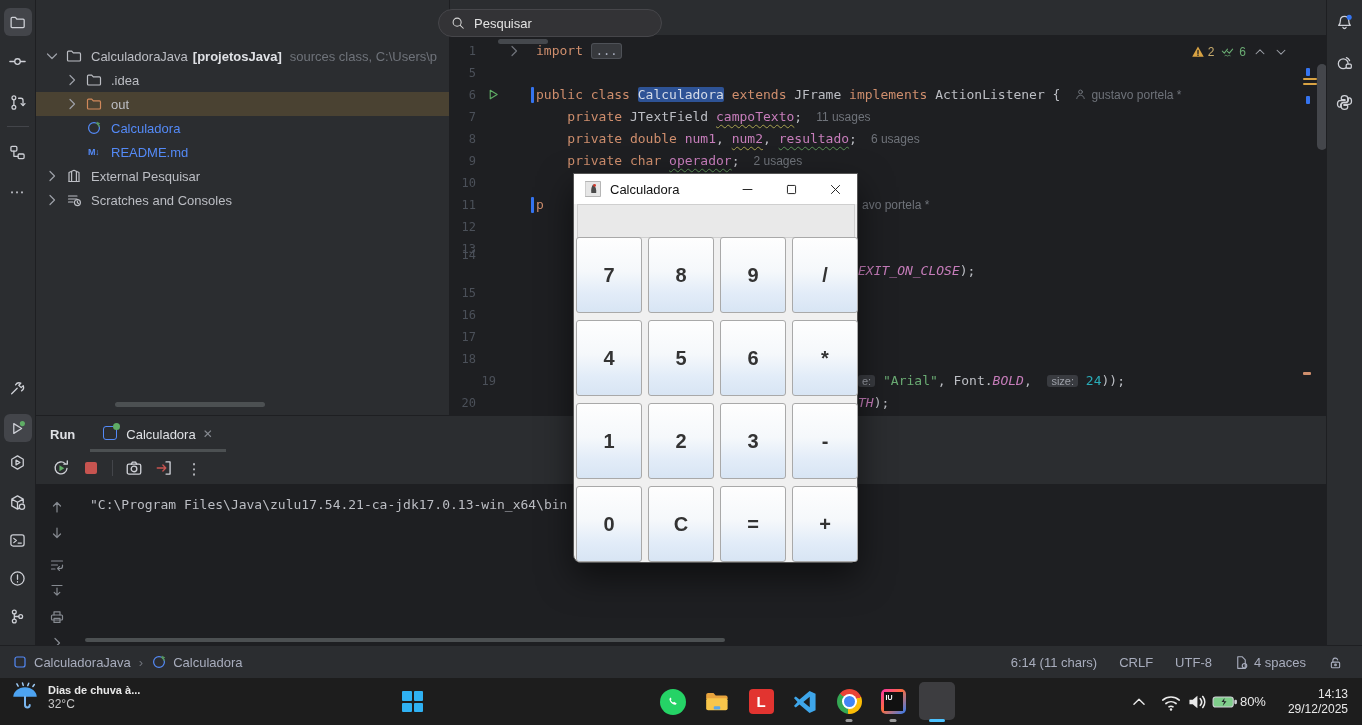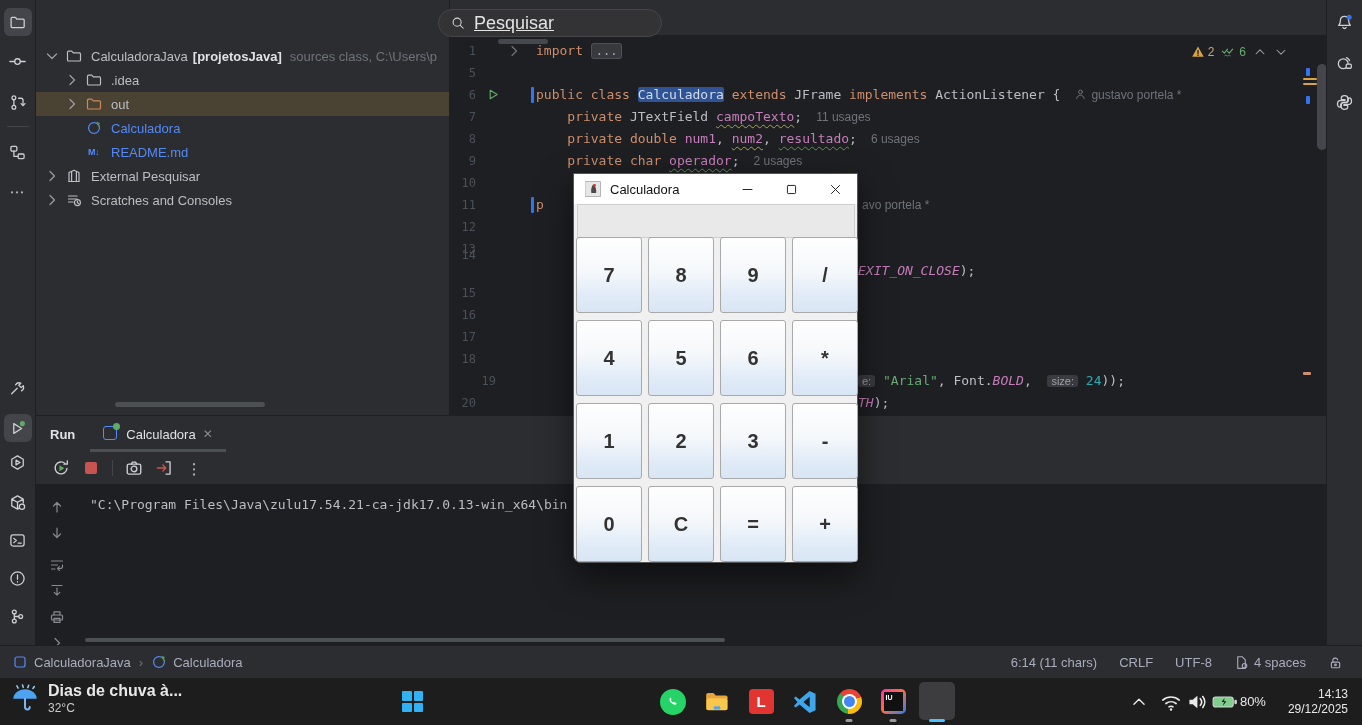--- a/index.html
+++ b/index.html
@@ -115,28 +115,28 @@
         border:1px solid #cfcfcf;}
   .calc-btn{position:absolute;width:66px;height:76px;border:1px solid #a9a9a9;border-radius:3px;
         background:linear-gradient(180deg,#fefefe 0%,#f5f8fb 45%,#e2ecf8 75%,#d8e5f4 100%);
         display:flex;align-items:center;justify-content:center;
         font-size:20px;font-weight:700;color:#333;cursor:pointer;}
 
   
   .taskbar{position:absolute;left:0;top:678px;width:1362px;height:47px;background:#1d1d1d;z-index:100;}
   .weather{position:absolute;left:10px;top:4px;display:flex;align-items:center;gap:8px;color:#e8e8e8;}
   .weather .w-ico{width:30px;height:30px;}
-  .weather .w1{font-size:16px;font-weight:700;}
+  .weather .w1{font-size:11px;font-weight:700;}
   .weather .w2{font-size:12px;color:#c9c9c9;font-weight:400;margin-top:1px;}
   .startbtn{position:absolute;left:402px;top:13px;width:21px;height:21px;display:grid;
         grid-template-columns:1fr 1fr;grid-template-rows:1fr 1fr;gap:2px;cursor:pointer;}
   .startbtn i{background:#2fb1f3;border-radius:1px;}
   .searchbox{position:absolute;left:438px;top:689px;margin-top:-678px;width:224px;height:28px;border-radius:14px;
         background:#333336;border:1px solid #46464a;display:flex;align-items:center;gap:9px;padding-left:12px;
-        color:#e3e3e3;font-size:18px;cursor:text;top:9px;text-decoration:underline;}
+        color:#e3e3e3;font-size:13px;cursor:text;top:9px;}
   .searchbox svg{width:14px;height:14px;color:#d6d6d6;}
   .apps{position:absolute;left:651px;top:1px;display:flex;height:45px;}
   .app-slot{width:44px;height:45px;position:relative;display:flex;align-items:center;justify-content:center;cursor:pointer;}
   .app-slot .hl{position:absolute;left:4px;top:3px;width:36px;height:38px;border-radius:5px;background:#3d3d40;}
   .app-slot .dash{position:absolute;bottom:2px;left:50%;transform:translateX(-50%);width:7px;height:3px;border-radius:2px;background:#9a9a9a;}
   .app-slot .dash.active{width:16px;background:#4cc2ff;}
   .app-ic{position:relative;width:26px;height:26px;display:flex;align-items:center;justify-content:center;}
   .ic-wa{width:26px;height:26px;border-radius:50%;background:#25d366;display:flex;align-items:center;justify-content:center;}
   .ic-wa svg{width:15px;height:15px;}
   .ic-l{width:25px;height:25px;border-radius:4px;background:#e23430;color:#fff;font-weight:700;font-size:15px;

